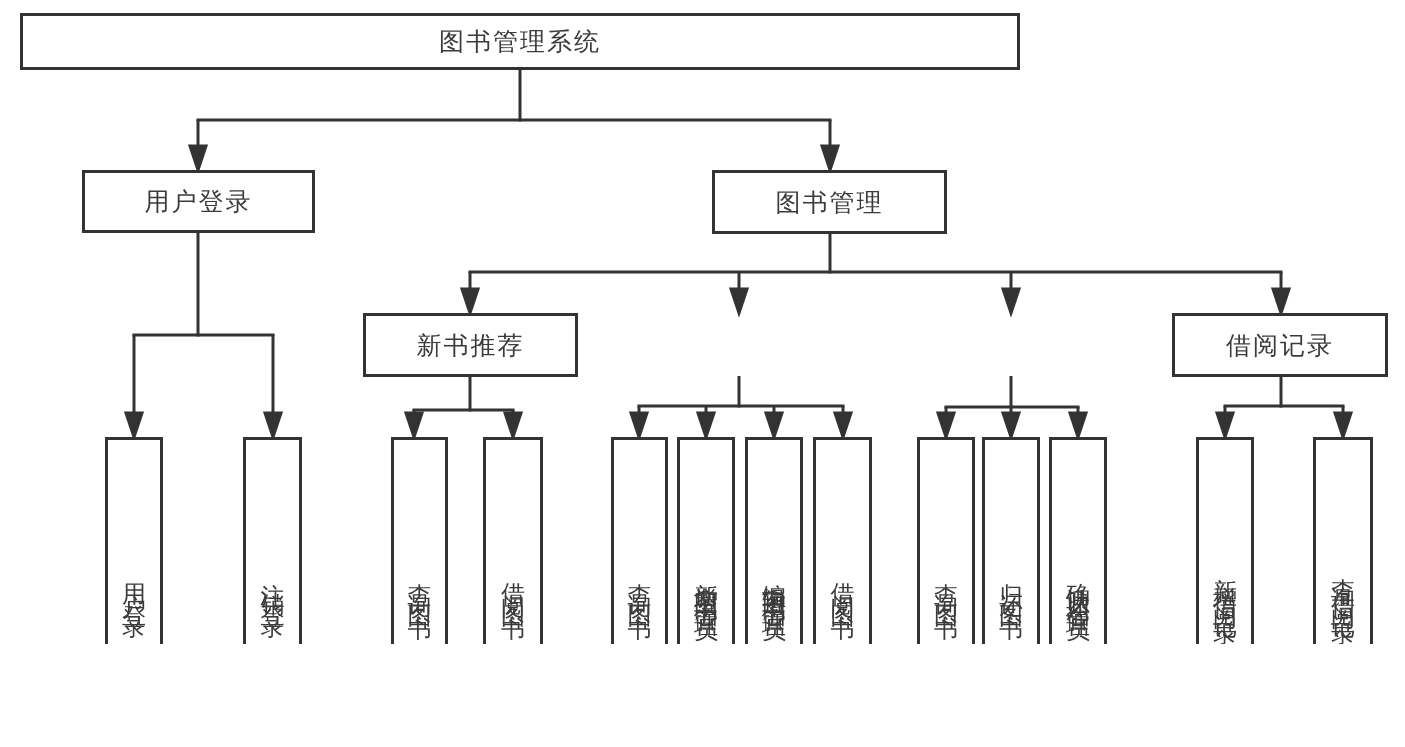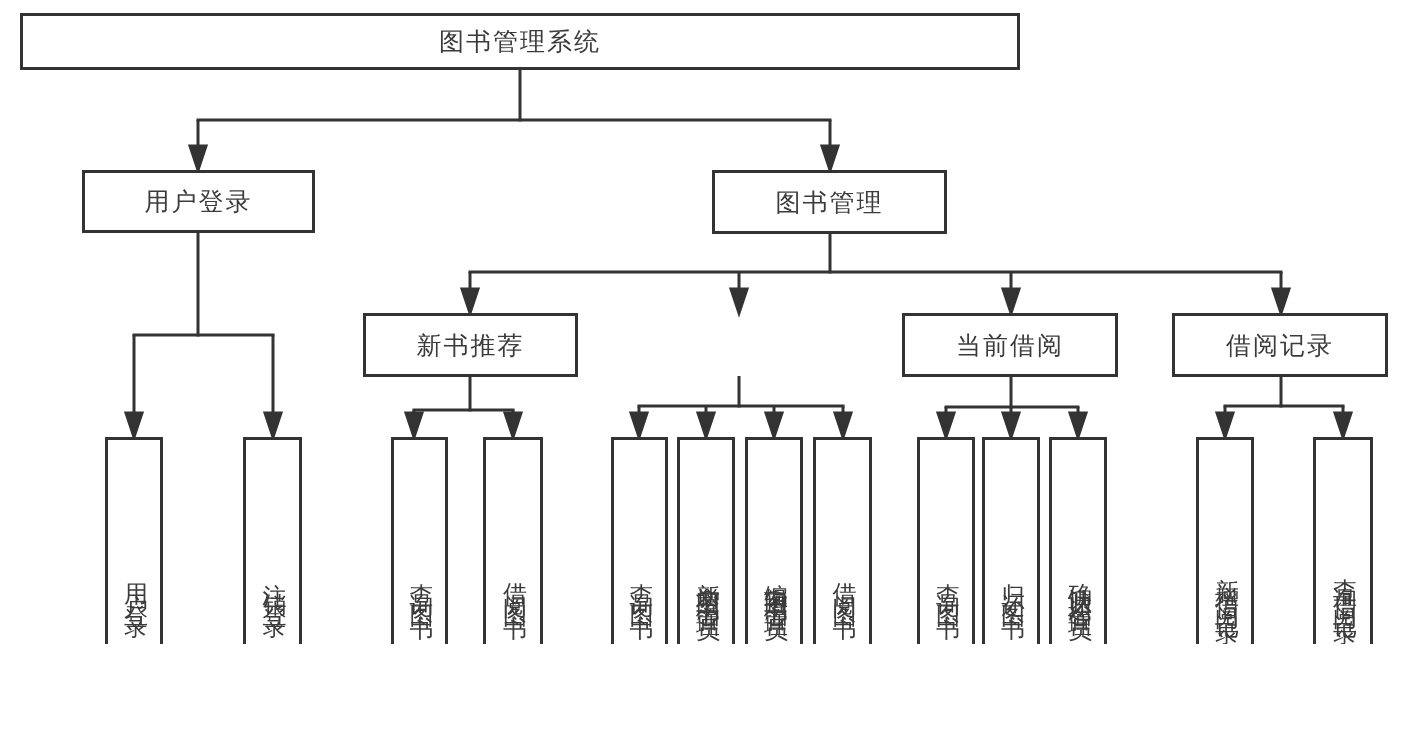--- a/index.html
+++ b/index.html
@@ -1,20 +1,20 @@
 <!DOCTYPE html>
 <html><head>
 <meta charset="utf-8">
 <style>
   html,body{margin:0;padding:0;background:#ffffff;}
   #stage{
     position:relative;
     width:1405px;height:644px;
     background:#ffffff;
-    font-family:Liberation Mono, monospace;
+    font-family:Liberation Sans, sans-serif;
     overflow:hidden;
   }
   #connectors{position:absolute;left:0;top:0;z-index:1;}
   .node{
     position:absolute;
     box-sizing:border-box;
     border:3px solid #333333;
     background:#ffffff;
     display:flex;
     align-items:center;
@@ -111,21 +111,20 @@
       <polygon points="1335,413 1351,413 1343,437"></polygon>
     </g>
   </svg>
 
   <div class="node h-node" style="left:20px;top:13px;width:1000px;height:57px">图书管理系统</div>
 
   <div class="node h-node" style="left:82px;top:170px;width:233px;height:63px">用户登录</div>
   <div class="node h-node" style="left:363px;top:313px;width:215px;height:64px">新书推荐</div>
 
   <div class="node h-node" style="left:712px;top:170px;width:235px;height:64px">图书管理</div>
-  <div class="node h-node" style="left:902px;top:313px;width:216px;height:64px">当前借阅</div>
   <div class="node h-node" style="left:1172px;top:313px;width:216px;height:64px">借阅记录</div>
 
   <div class="node leaf" style="left:105px;top:437px;width:58px;height:298px">
     <span>用户登录</span>
     </div>
   <div class="node leaf" style="left:243px;top:437px;width:59px;height:298px">
     <span>注销登录</span>
     </div>
 
   <div class="node leaf" style="left:391px;top:437px;width:57px;height:298px">

